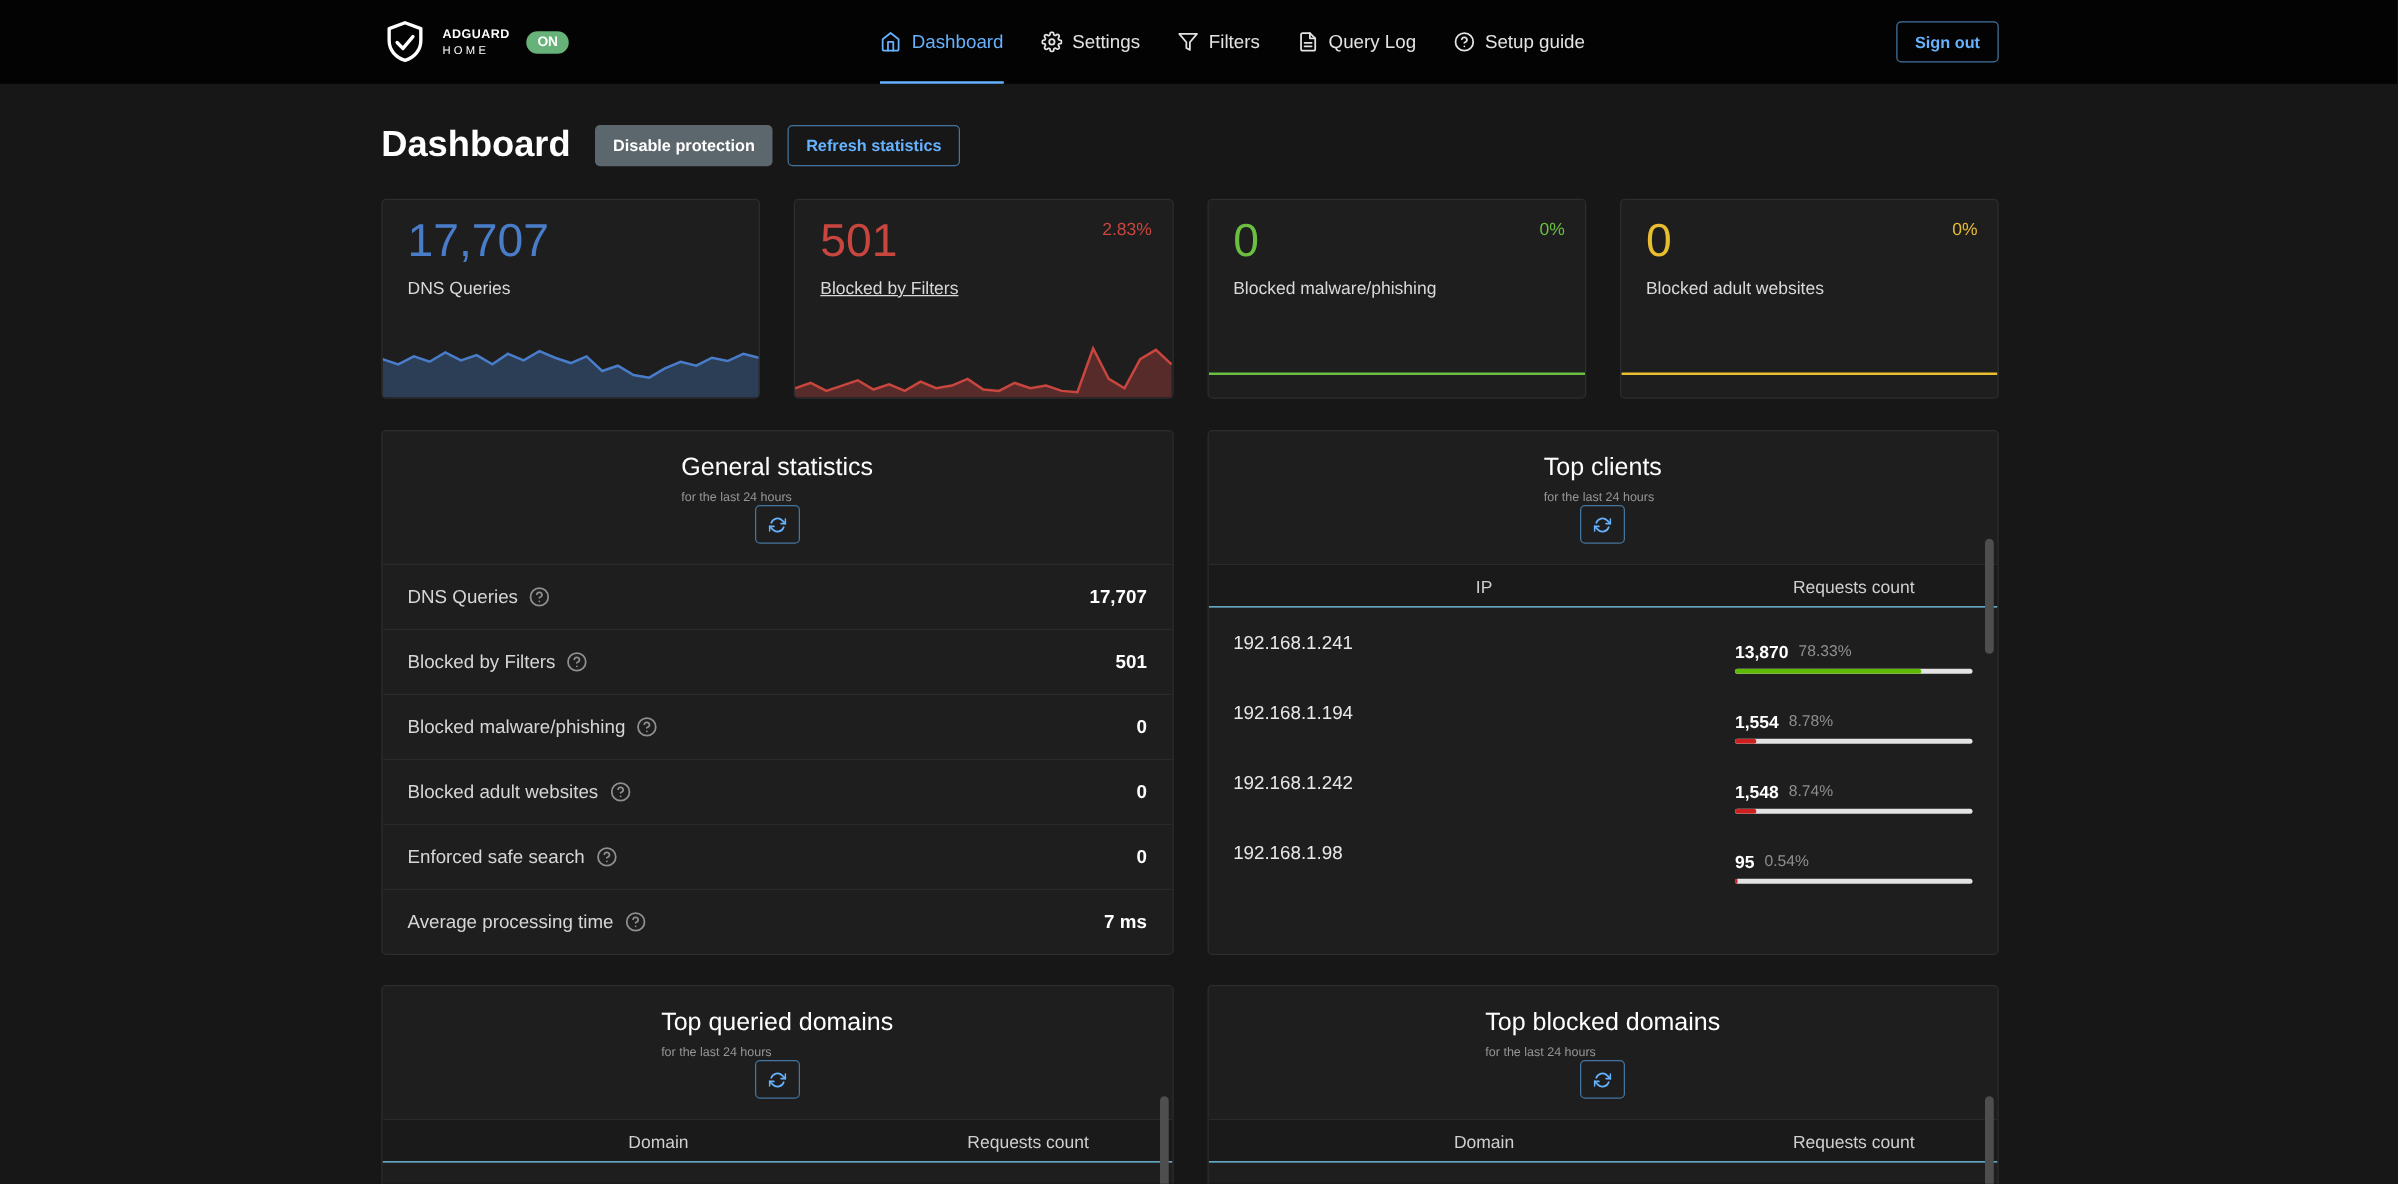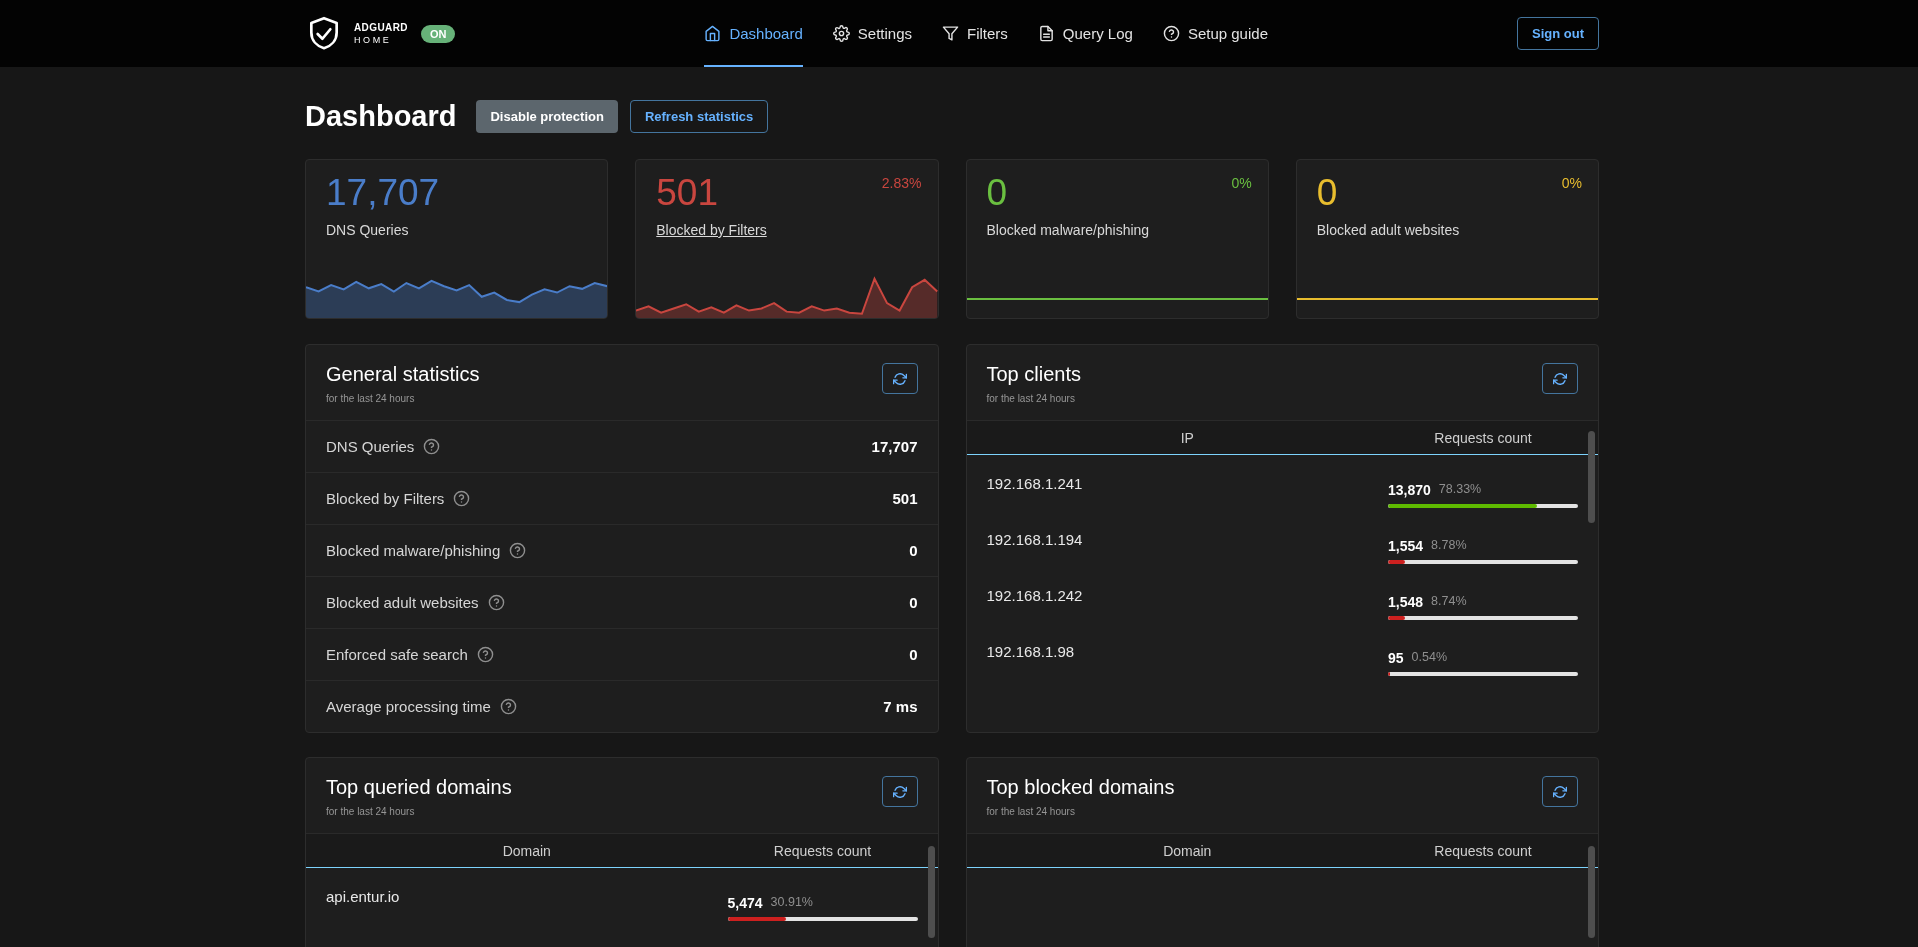--- a/index.html
+++ b/index.html
@@ -38,36 +38,36 @@
   .card-percent { position: absolute; top: 15px; right: 16px; font-size: 14px; }
   .card-value { font-size: 37px; font-weight: 400; padding: 13px 20px 0; line-height: 1.1; }
   .card-label { padding: 8px 20px 0; font-size: 14px; color: #d9d9d9; }
   .card-label .as-link { text-decoration: underline; cursor: pointer; }
   .spark { position: absolute; left: 0; right: 0; bottom: 0; height: 53px; }
   .spark svg { width: 100%; height: 100%; display: block; }
   
   .panels { display: grid; grid-template-columns: 1fr 1fr; gap: 27px; margin-bottom: 24px; }
   .panel { position: relative; background: #1e1e1e; border: 1px solid #2d2d2d; border-radius: 4px; overflow: hidden; }
   .panel.tall { height: 420px; }
-  .panel-head { display: flex; justify-content: space-between; align-items: flex-start; padding: 18px 20px 16px; }
+  .panel-head { display: flex; justify-content: space-between; align-items: center; padding: 18px 20px 16px; flex-direction: column; }
   .panel-title { font-size: 20px; font-weight: 400; color: #fff; }
   .panel-sub { font-size: 10px; color: #969696; margin-top: 7px; }
   .icon-btn { width: 36px; height: 31px; background: transparent; color: #66b2ff; border: 1px solid #44759e; border-radius: 4px; display: flex; align-items: center; justify-content: center; cursor: pointer; }
   .icon-btn svg { width: 14px; height: 14px; }
   
   .stat-row { display: flex; justify-content: space-between; align-items: center; height: 52px; padding: 0 20px; border-top: 1px solid #2a2a2a; }
   .stat-label { display: flex; align-items: center; gap: 9px; font-size: 15px; color: #d6d6d6; }
   .stat-value { font-size: 15px; font-weight: 700; color: #fff; }
   .help-ic { width: 17px; height: 17px; color: #8f8f8f; cursor: pointer; flex: none; }
   
   .table-head { display: grid; grid-template-columns: 1fr 190px; height: 35px; align-items: center; padding: 0 20px; background: #1a1a1a; border-top: 1px solid #2a2a2a; border-bottom: 1px solid #7dd3fc; color: #cfcfcf; font-size: 14px; }
   .table-head > div { text-align: center; }
   .t-row { display: grid; grid-template-columns: 1fr 190px; align-items: center; height: 56px; padding: 0 20px; }
   .cell-key { font-size: 15px; color: #e8e8e8; display: flex; align-items: center; gap: 8px; }
-  .count-line { display: flex; align-items: flex-start; gap: 8px; margin-top: 24px; }
+  .count-line { display: flex; align-items: center; gap: 8px; margin-top: 24px; }
   .count { font-size: 14px; font-weight: 700; color: #fff; }
   .pct { font-size: 12.5px; color: #8f8f8f; }
   .bar-track { height: 4px; background: #e3e3e3; border-radius: 2px; margin-top: 6px; overflow: hidden; }
   .bar-fill { height: 100%; border-radius: 2px; min-width: 2px; }
   .tracker-ic { width: 17px; height: 17px; color: #61b75f; flex: none; }
   
   .scroll-thumb { position: absolute; right: 3px; width: 7px; background: #4e4e4e; border-radius: 4px; }
   .thumb-clients { top: 86px; height: 92px; }
   .thumb-bottom { top: 88px; height: 92px; }
 </style>

